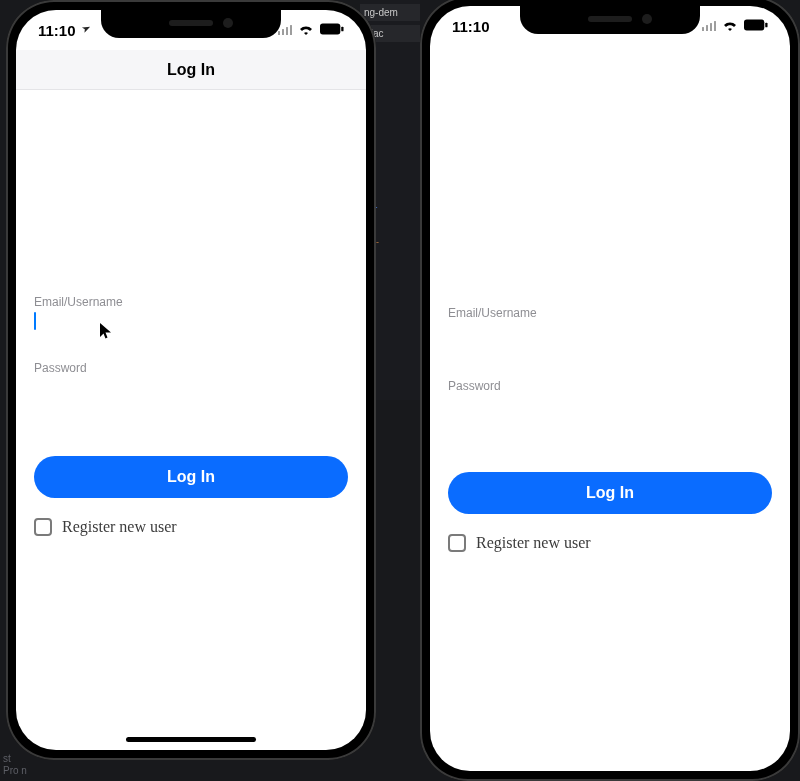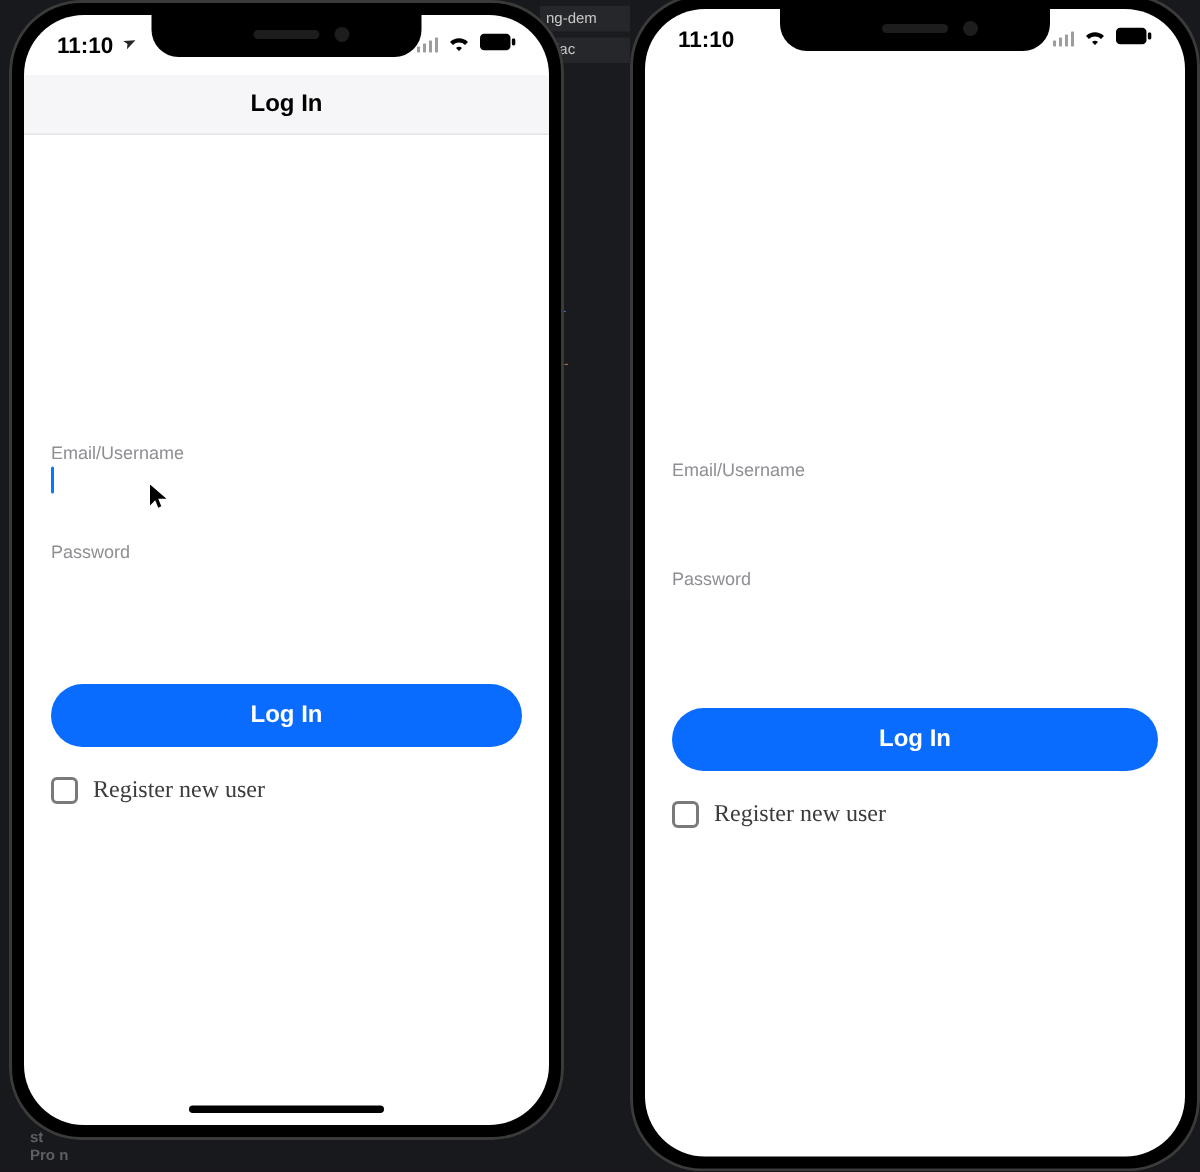--- a/index.html
+++ b/index.html
@@ -217,27 +217,26 @@
     .loc-arrow {
       display:inline-block;
       transform: rotate(20deg);
       font-size: 10px;
       color:#000;
       opacity:0.85;
     }
 
     .bottom-left-text {
       position:absolute;
-      left:20px;
+      left:3px;
       bottom:4px;
       color:#5d5f66;
       font-size:10px;
       line-height:1.2;
       font-family: ui-monospace, Menlo, monospace;
-      font-weight: bold;
     }
   </style>
 </head>
 <body>
 
 <div class="bg-editor">
   <div class="tab">ng-dem</div>
   <div class="tab2">Slac</div>
   <div class="codeblock">
     <div class="cl-blue">ker-</div>

